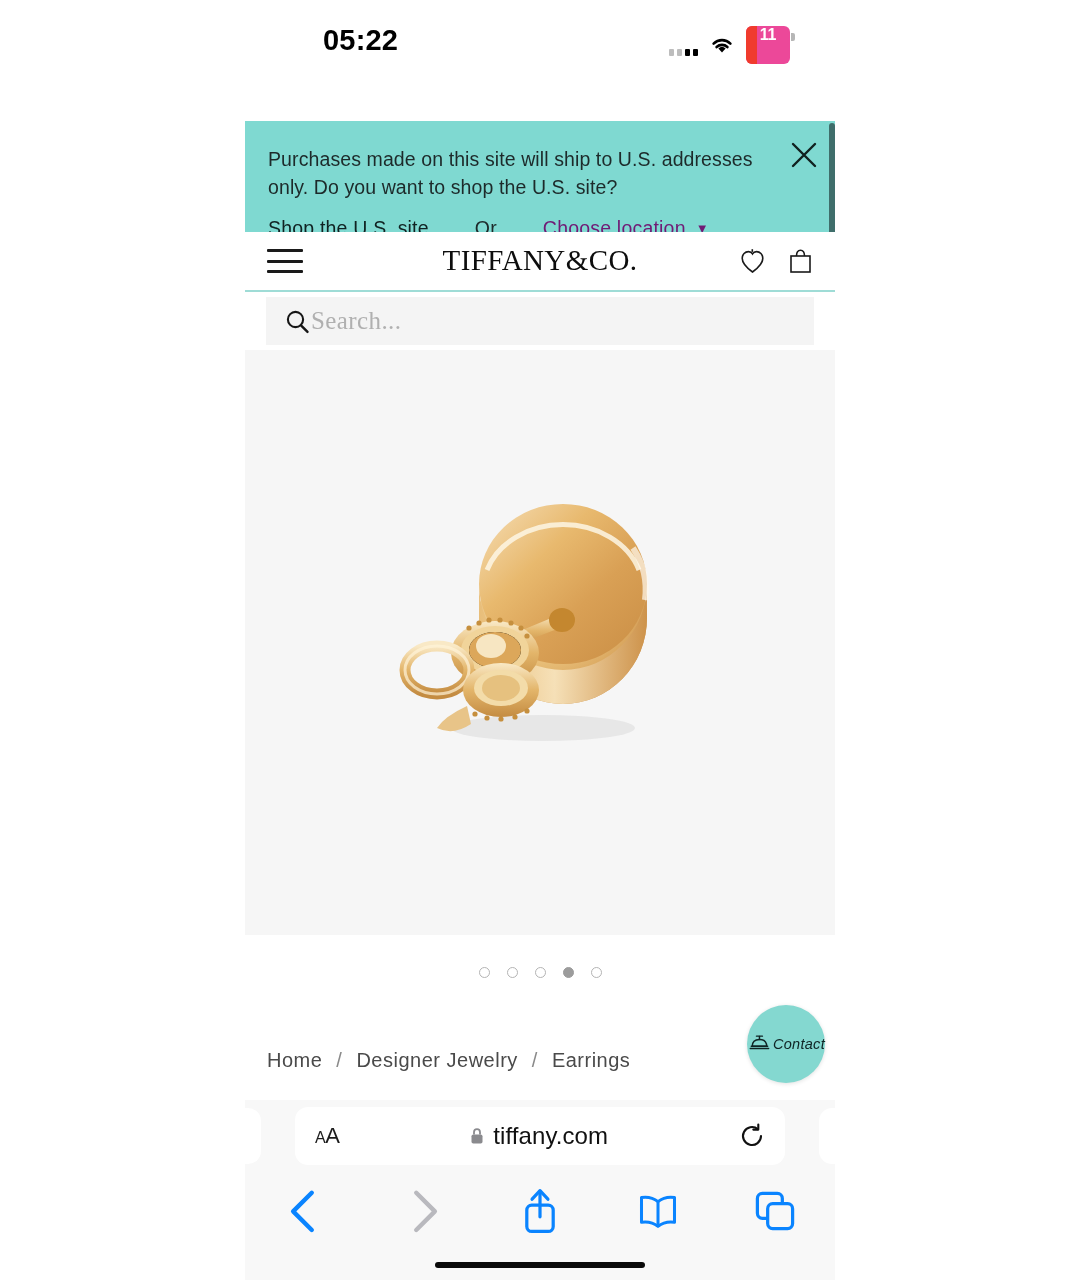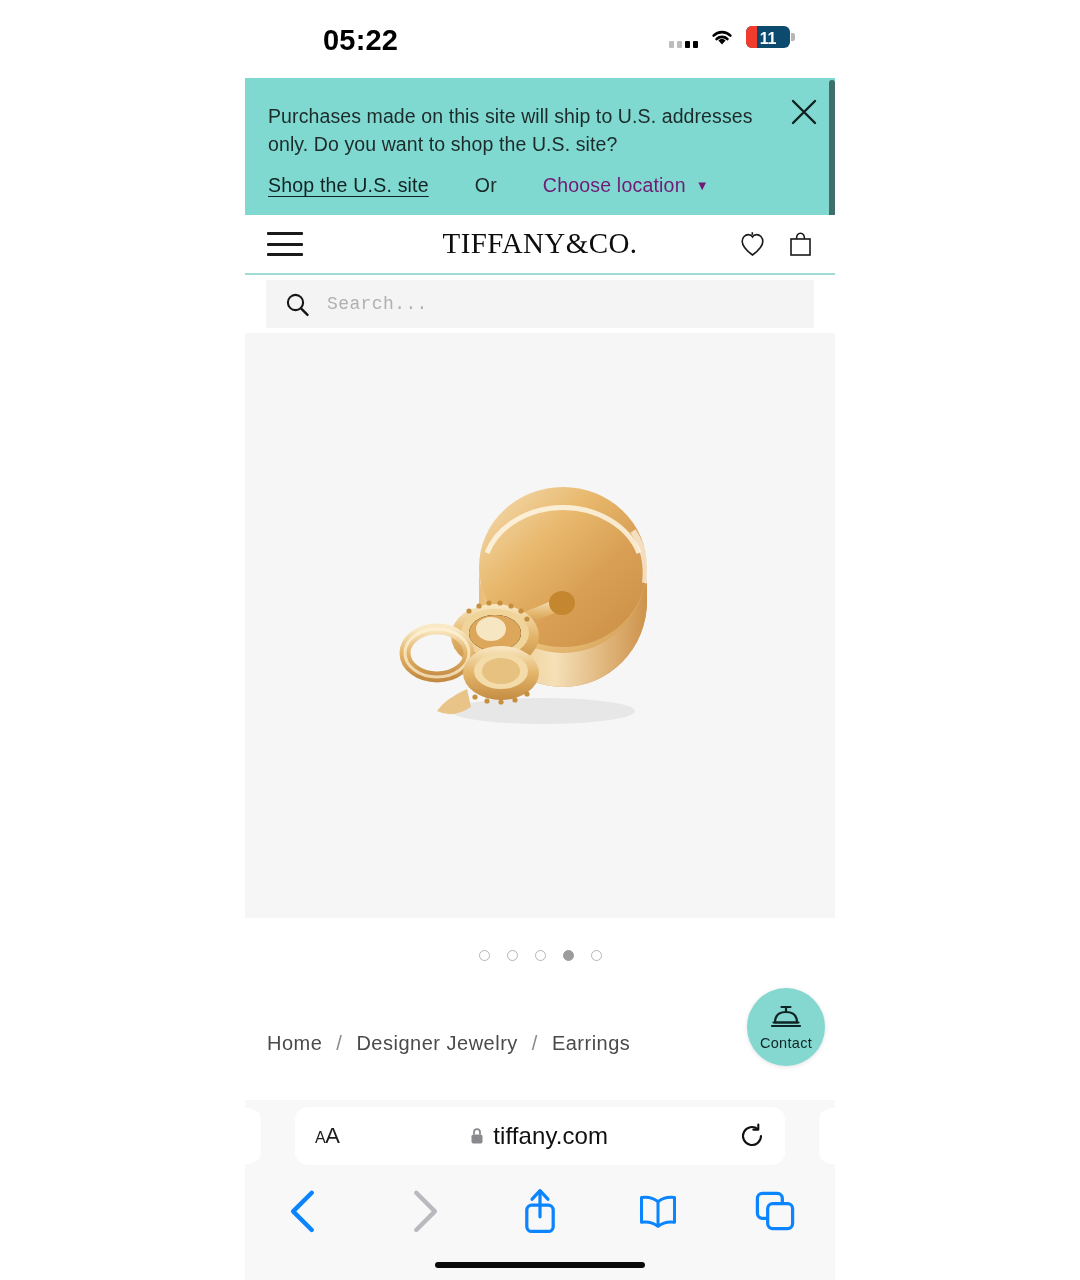--- a/index.html
+++ b/index.html
@@ -29,23 +29,23 @@
   .bars{ display:flex; align-items:flex-end; gap:3px; height:22px; }
   .bars i{ display:block; width:5px; background:#000; border-radius:1px; }
   .bars i:nth-child(1){ height:7px;  }
   .bars i:nth-child(2){ height:11px; }
   .bars i:nth-child(3){ height:15px; }
   .bars i:nth-child(4){ height:19px; }
   .bars i.dim{ background:#bdbdbd; }
   .bars .stack{ display:flex; flex-direction:column; justify-content:flex-end; height:22px; }
   .wifi{ width:26px; height:20px; }
   .batt{
-    position:relative; width:44px; height:22px;
-    border-radius:6px; background:#0c4a6e;
-    display:flex; align-items:flex-end;
+    position:relative; width:44px; height:38px;
+    border-radius:6px; background:#ec4899;
+    display:flex; align-items:flex-start;
   }
   .batt .fill{
     position:absolute; left:0; top:0; bottom:0; width:11px;
     background:#f03b2d; border-radius:6px 0 0 6px;
   }
   .batt .lvl{
     position:relative; width:100%; text-align:center;
     font-size:16px; font-weight:700; color:#ffffff; z-index:2;
     letter-spacing:-0.3px;
   }
@@ -56,22 +56,23 @@
   }
 
   
   .page{
     position:absolute; left:245px; top:78px; width:590px; height:1022px;
     background:#ffffff; overflow:hidden;
   }
 
   
   .banner{
-    position:relative; height:137px; background:#7fd9d1;
+    position:relative; height:111px; background:#7fd9d1;
     padding:24px 26px 0 23px;
+    margin-top:43px;
   }
   .banner-text{
     font-size:19.5px; line-height:28px; color:#1d2a2a;
     letter-spacing:0.1px; width:520px;
   }
   .banner-actions{
     margin-top:16px; display:flex; align-items:center; gap:12px;
   }
   .banner-link{
     font-size:19.5px; color:#102222; text-decoration:underline;
@@ -124,22 +125,22 @@
     height:58px; background:#ffffff; padding:0 21px;
     display:flex; align-items:center;
   }
   .searchbar{
     flex:1; height:48px; background:#f4f4f4;
     display:flex; align-items:center; padding:0 0 0 18px;
   }
   .searchbar svg{ width:27px; height:27px; flex:none; }
   .searchbar input{
     flex:1; border:0; outline:0; background:transparent;
-    font-family:Liberation Mono, monospace;
-    font-size:18px; color:#2b2b2b; margin-left:16px;
+    font-family:Liberation Serif, serif;
+    font-size:25px; color:#2b2b2b; 
     letter-spacing:0.4px;
   }
   .searchbar input::placeholder{ color:#b0b0b0; }
 
   
   .gallery{
     position:relative; height:585px; background:#f6f6f6;
     display:flex; align-items:center; justify-content:center;
   }
   .earring{ width:330px; height:330px; }
@@ -163,23 +164,24 @@
   .crumbs{
     font-size:20px; color:#4a4a4a; letter-spacing:0.5px;
     display:flex; align-items:center; gap:0;
   }
   .crumbs a{ color:#4a4a4a; text-decoration:none; cursor:pointer; }
   .crumbs .sep{ margin:0 14px; color:#8a8a8a; }
   .contact-fab{
     position:absolute; right:10px; top:-5px;
     width:78px; height:78px; border-radius:50%;
     background:#84d8d0; cursor:pointer;
-    display:flex; flex-direction:column; align-items:center;
+    display:flex; flex-direction:row; align-items:center;
     justify-content:center; gap:1px;
     box-shadow:0 1px 4px rgba(0,0,0,0.12);
+    font-style:italic;
   }
   .contact-fab svg{ width:38px; height:30px; }
   .contact-fab .lbl{
     font-size:14.5px; color:#0f2424; letter-spacing:0.3px; font-weight:500;
   }
 
   
   .safari{
     position:absolute; left:245px; top:1100px; width:590px; height:180px;
     background:#f8f8f8;

